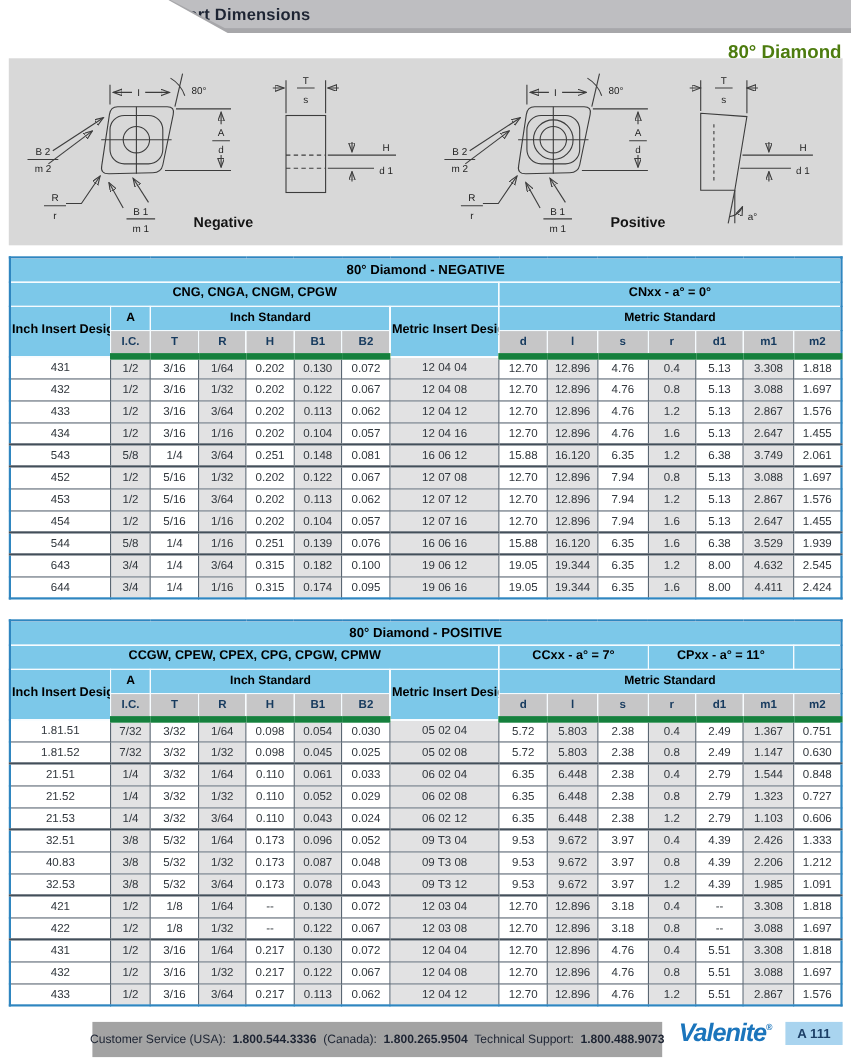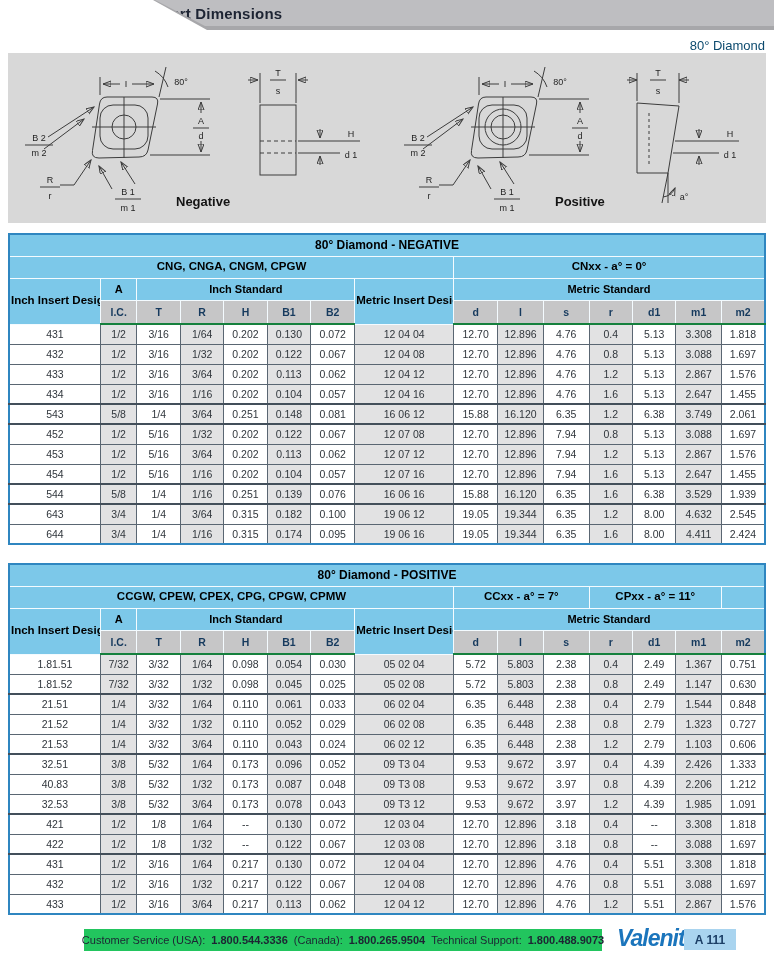--- a/index.html
+++ b/index.html
@@ -6,54 +6,54 @@
   html,body{width:774px;height:966px}
   body{position:relative;background:#ffffff;font-family:"Liberation Sans",sans-serif;overflow:hidden}
 
   
   .banner-shadow{position:absolute;top:0;left:0;width:774px;height:30px;background:#a7a7aa;
     clip-path:polygon(153px 0,774px 0,774px 30px,207px 30px)}
   .banner{position:absolute;top:0;left:0;width:774px;height:26px;background:#bebec1;
     clip-path:polygon(155px 0,774px 0,774px 26px,205px 26px);
     display:flex;align-items:center;justify-content:flex-start;padding-right:10px}
   .banner h1{font-size:15px;font-weight:bold;color:#1d2433;letter-spacing:.2px}
-  .subtitle{position:absolute;top:38px;right:9px;font-size:13px;font-weight:normal;color:#0c4a6e}
+  .subtitle{position:absolute;top:38px;right:9px;font-size:17px;font-weight:bold;color:#4d7c0f}
 
   
   .drawings{position:absolute;top:53px;left:8px;width:758px;height:170px;background:#d8d8d8;display:flex}
   .drawings svg{display:block}
   .drawings text{font-family:"Liberation Sans",sans-serif;font-size:9px;fill:#1f1f1f}
   .drawings .cap{font-size:13px;font-weight:bold;fill:#141414}
   .drawings line,.drawings path,.drawings rect,.drawings circle,.drawings polyline{stroke:#3c3c3c;fill:none;stroke-width:1}
 
   
   table.dim-table{position:absolute;left:8px;width:758px;border-collapse:collapse;table-layout:fixed;
     background:#fff;border:2px solid #2f86c0}
   table.dim-table td{border:1px solid #5a6672;font-size:10.5px;color:#30363c;text-align:center;
     height:20px;line-height:1;padding:0 1px;white-space:nowrap;overflow:hidden}
   table.dim-table thead td{background:#7cc8e9;color:#000000;border:1px solid #f4fbff}
   table.dim-table td.title-cell{font-size:12px;font-weight:bold;height:22px}
   table.dim-table td.series-cell{font-size:11.5px;font-weight:bold;height:22px}
   table.dim-table td.band{font-size:11px;font-weight:bold;height:22px}
   table.dim-table td.big{font-size:11.5px;font-weight:bold}
   table.dim-table td.sub{background:#c6c6c7;font-weight:bold;height:24px;color:#163a5e;
-    border-bottom:2px solid #15803d}
+    border-bottom:6px solid #15803d}
   table.dim-table tbody td.shade{background:#e2e2e3}
   table.dim-table tbody tr.gbreak td{border-bottom:2px solid #434f5a}
   #table-negative{top:233px}
   #table-positive{top:563px}
 
   
-  .footer-bar{position:absolute;left:84px;top:929px;width:518px;height:22px;background:#22c55e;
+  .footer-bar{position:absolute;left:84px;top:929px;width:518px;height:32px;background:#a3a3a3;
     display:flex;align-items:center;justify-content:center;gap:6px;font-size:11px;color:#1d2433;white-space:nowrap}
   .footer-bar b{font-weight:bold}
   .brand{position:absolute;left:617px;top:925px;font-size:23px;font-weight:bold;font-style:italic;
     color:#1b75bc;letter-spacing:-1px}
   .brand sup{font-size:8px;font-style:normal;vertical-align:10px;letter-spacing:0}
-  .page-code{position:absolute;left:684px;top:929px;width:52px;height:21px;background:#a9d4ef;
+  .page-code{position:absolute;left:714px;top:929px;width:52px;height:21px;background:#a9d4ef;
     color:#1c3f66;font-size:12px;font-weight:bold;display:flex;align-items:center;justify-content:center}
 </style>
 </head>
 <body>
 
 <div class="banner-shadow"></div>
 <div class="banner">
   <h1>Advanced Materials Insert Dimensions</h1>
 </div>
 <div class="subtitle">80° Diamond</div>

